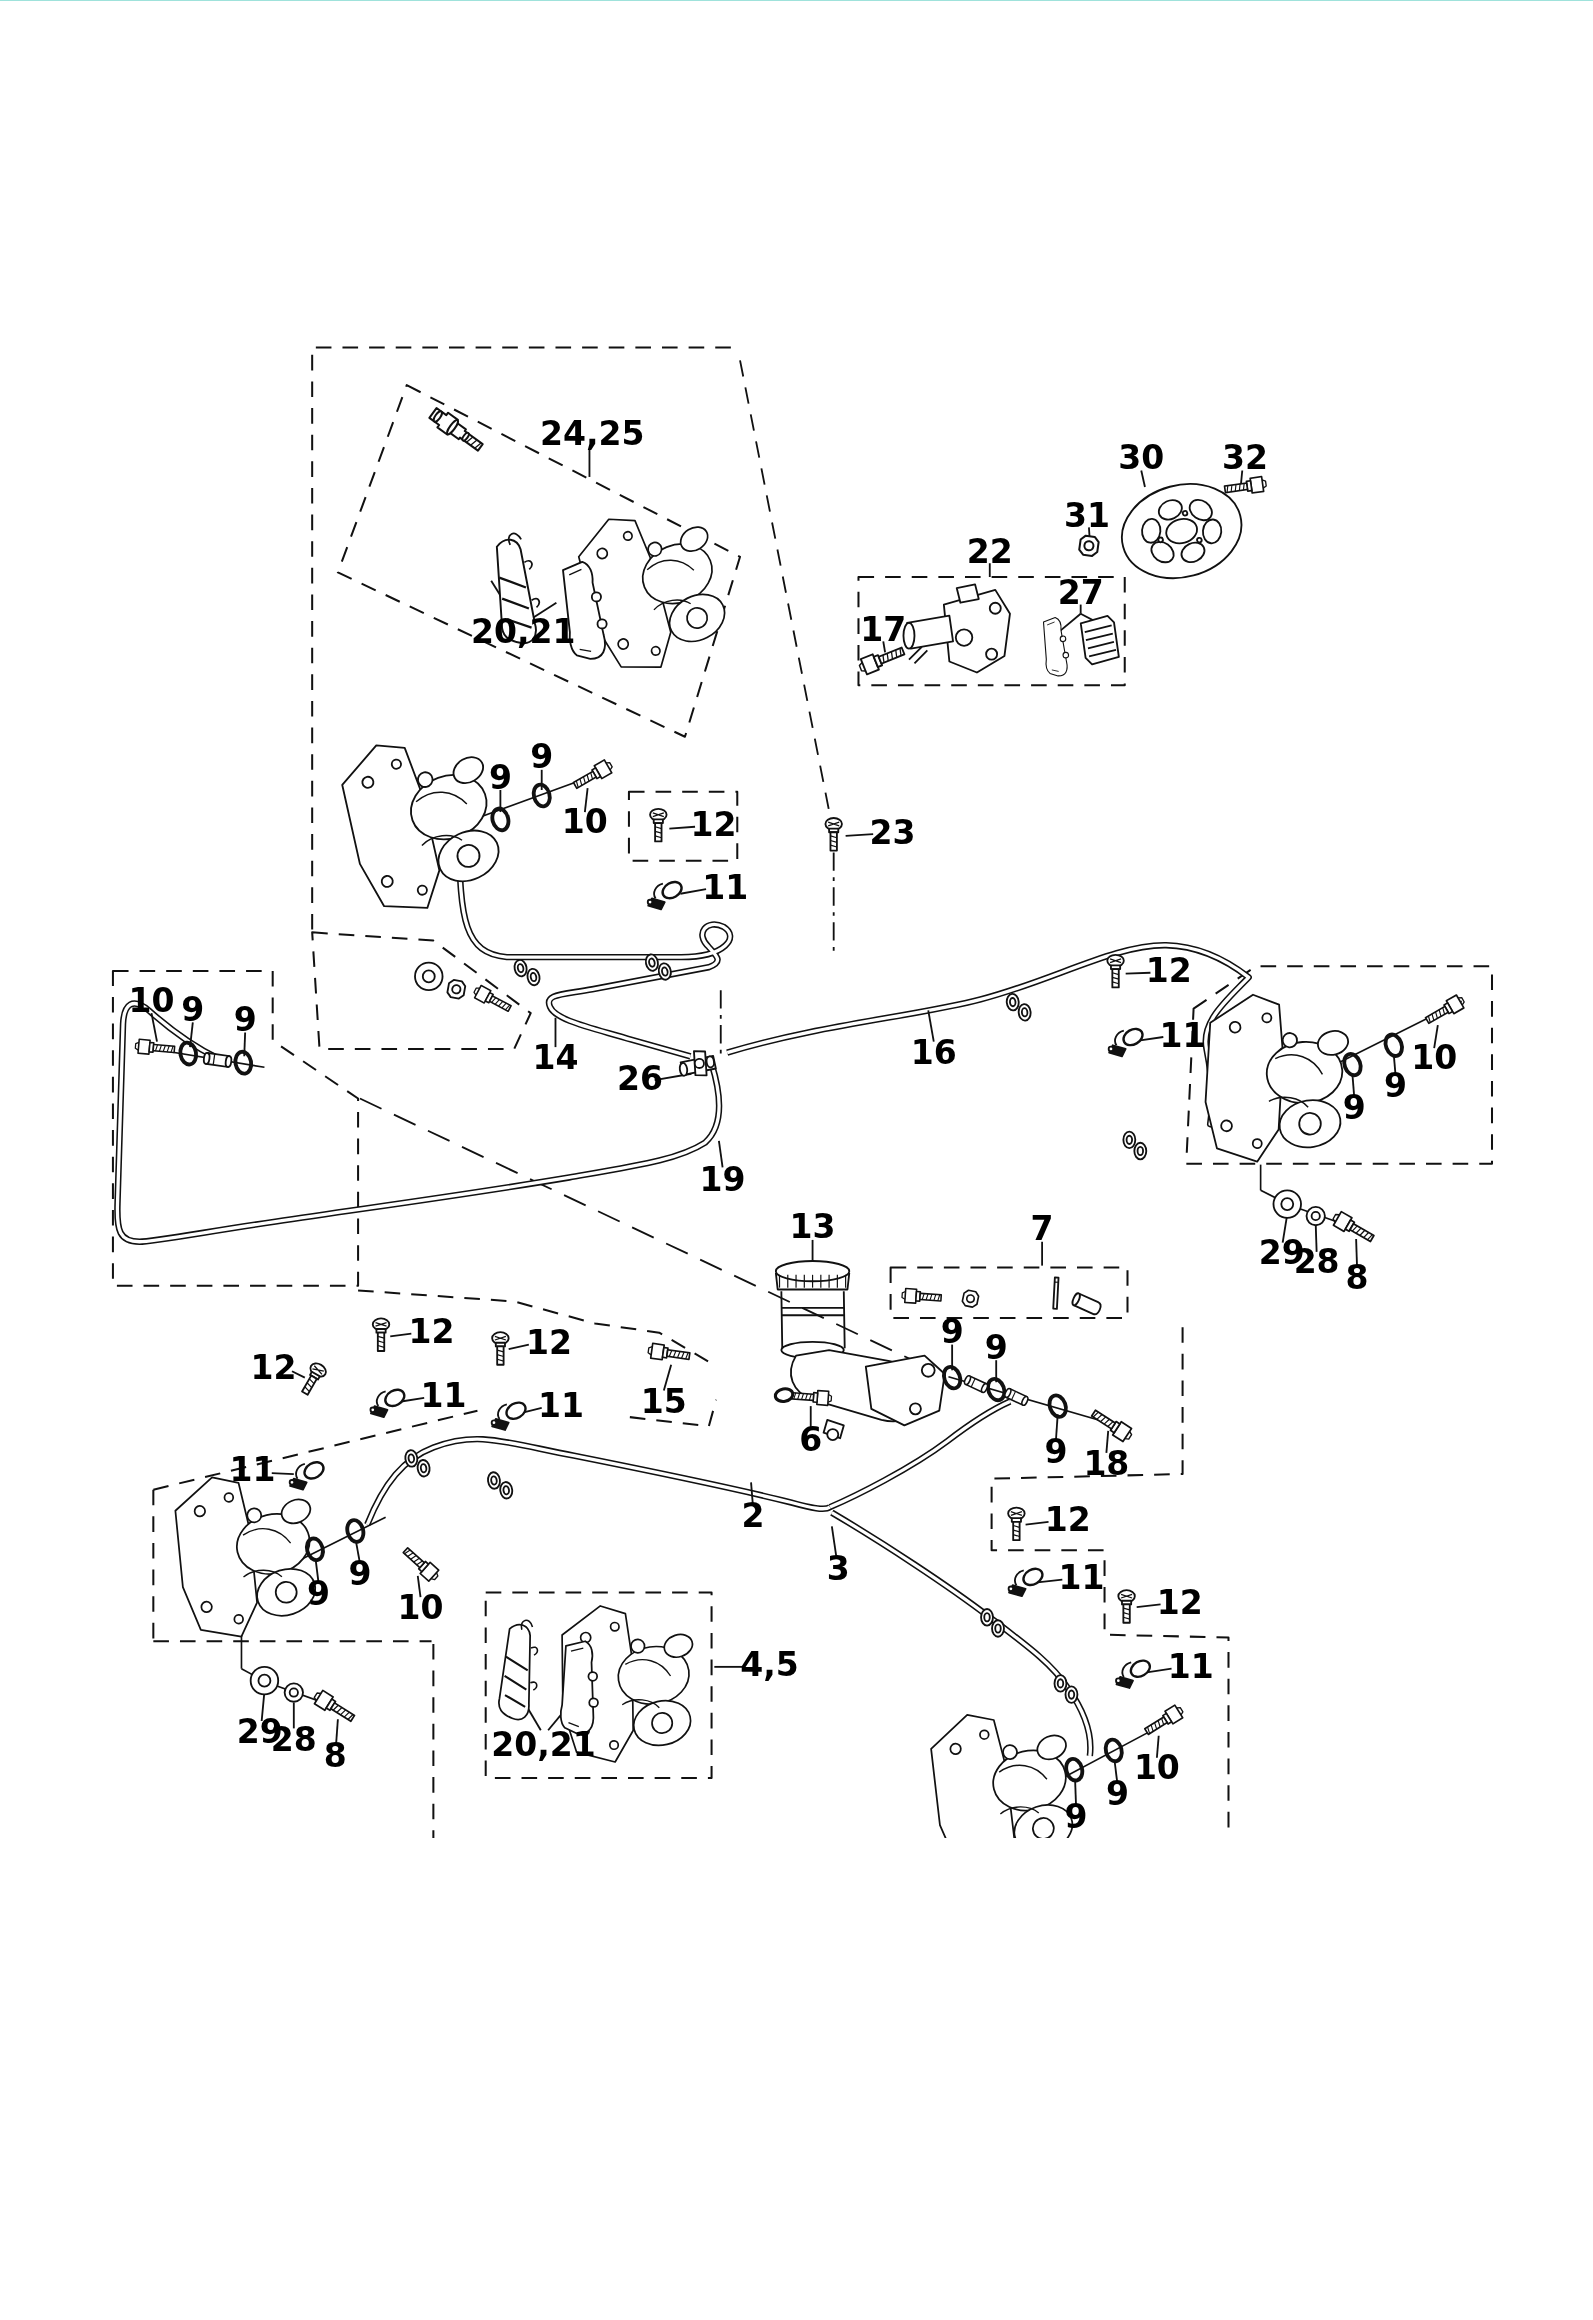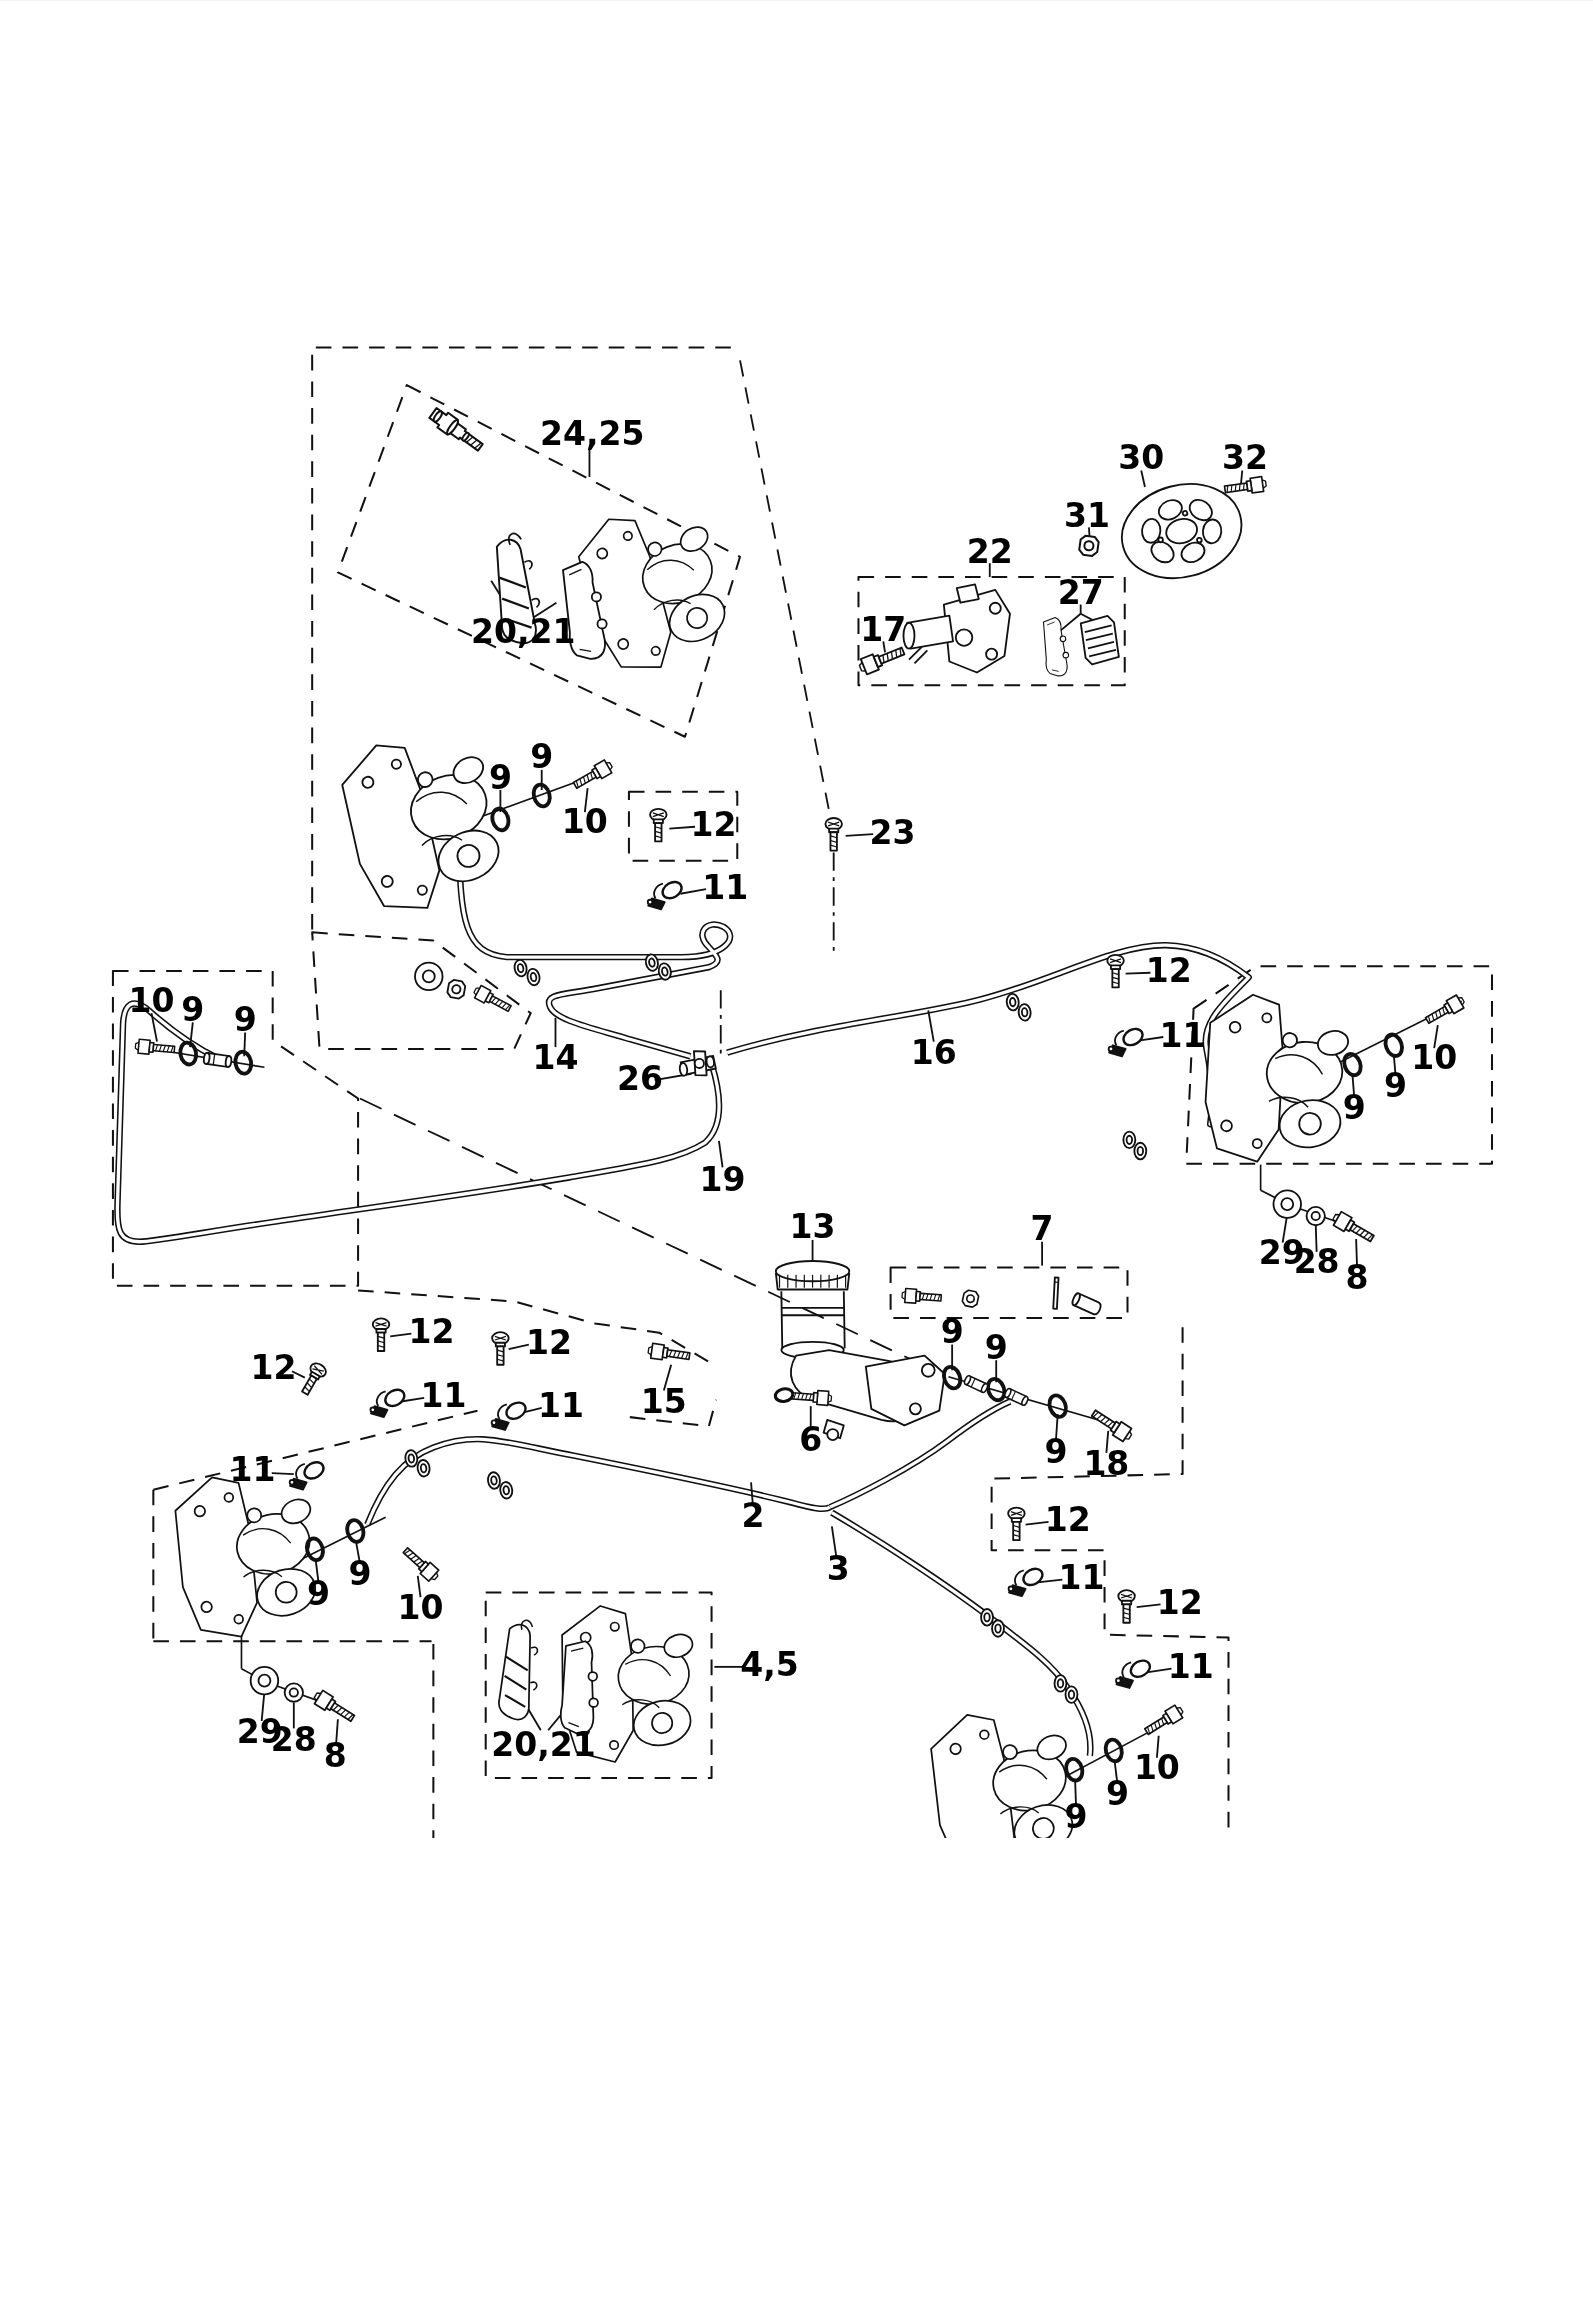--- a/index.html
+++ b/index.html
@@ -1,17 +1,17 @@
 <!DOCTYPE html>
 <html style="font-size:14.7px"><head>
 <meta charset="utf-8">
 <style>
   html,body{margin:0;padding:0;background:#fff;}
   body{font-family:"DejaVu Sans","Liberation Sans",sans-serif;}
-  #stage{width:1593px;height:1838px;position:relative;background:#e5e5e5;overflow:hidden;}
+  #stage{width:1593px;height:1838px;position:relative;background:#14b8a6;overflow:hidden;}
   svg{display:block;}
   text.plbl{font-family:"DejaVu Sans","Liberation Sans",sans-serif;font-weight:700;fill:#000;}
 </style>
 </head>
 <body>
 
 <div id="stage">
     <svg viewBox="0 0 1735 2527" width="1593" height="2321">
       <rect x="0" y="0" width="1735" height="2527" fill="#ffffff"></rect>
       <g>

